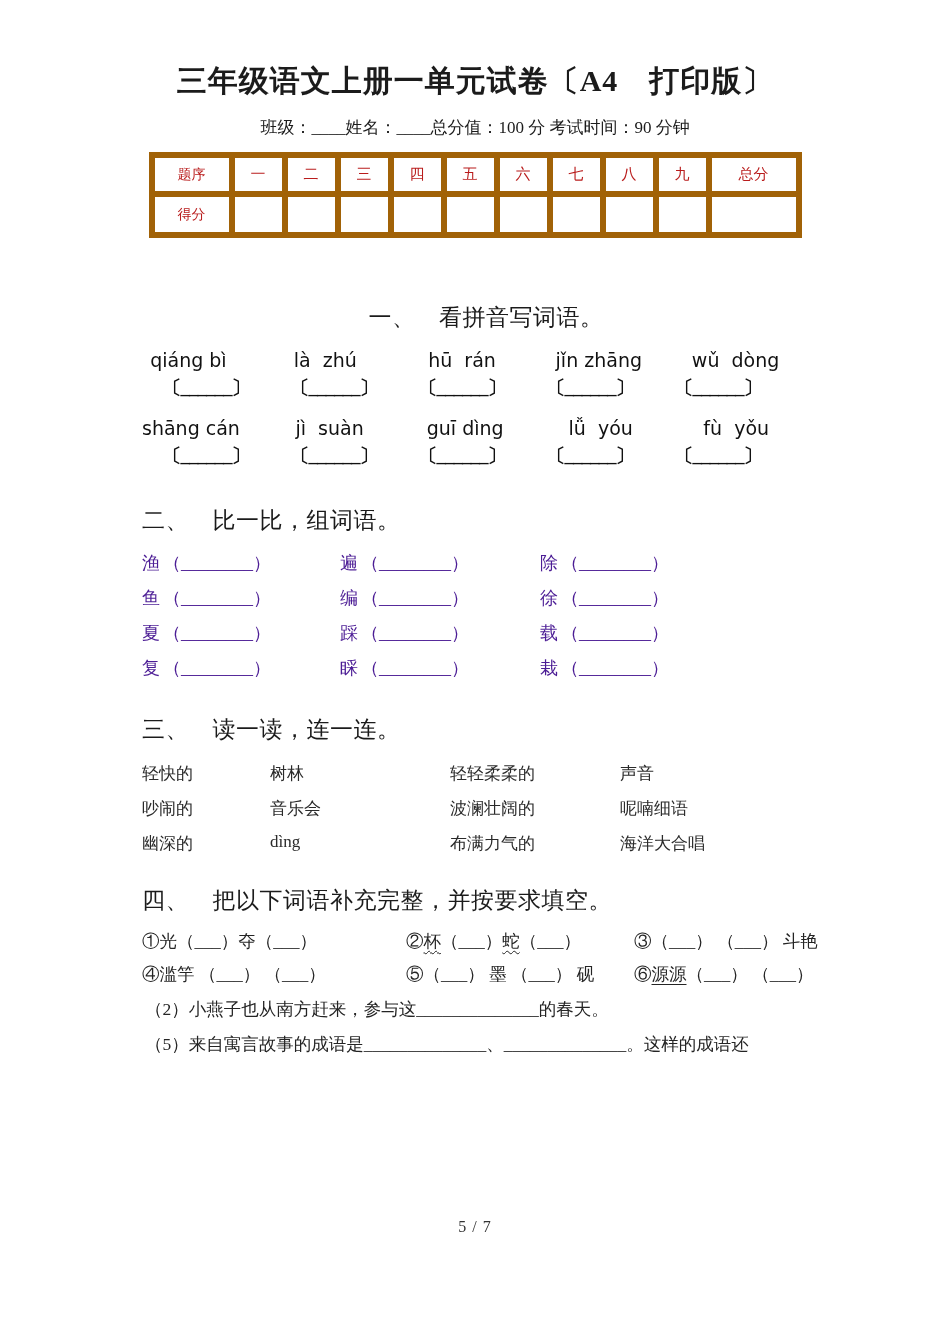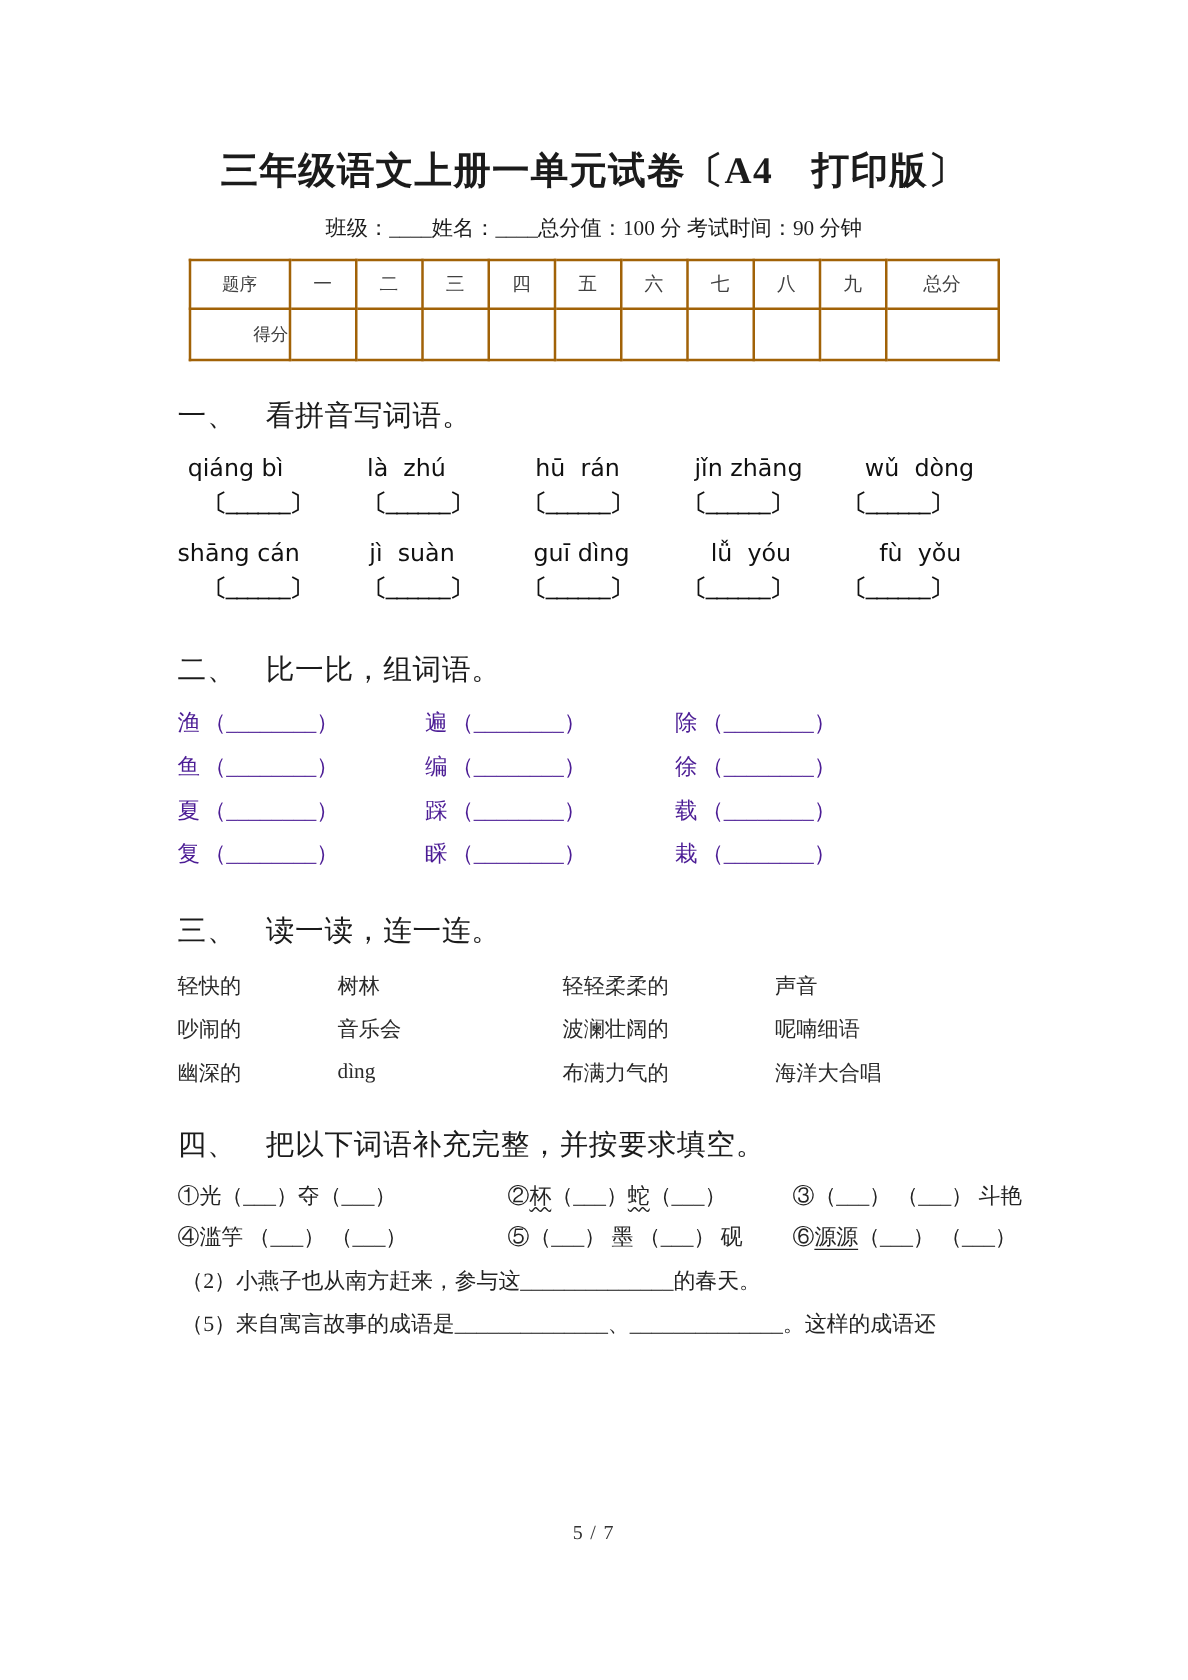--- a/index.html
+++ b/index.html
@@ -3,39 +3,39 @@
 <meta charset="utf-8">
 <style>
   * { margin:0; padding:0; box-sizing:border-box; }
   html,body { background:#ffffff; }
   body {
     width:950px; height:1344px; position:relative; overflow:hidden;
     font-family:"Liberation Serif","DejaVu Serif",serif;
     color:#1b1b1b;
   }
   .title {
-    padding-top:116px; text-align:center;
+    padding-top:61px; text-align:center;
     font-size:30px; font-weight:bold; letter-spacing:1px;
   }
   .info { margin-top:14px; text-align:center; font-size:17px; }
 
   table.score-table { border-collapse:collapse; margin:13px auto 0 auto; }
   table.score-table td {
-    border:2px solid #a16207; text-align:center; vertical-align:middle;
-    color:#404040;
+    border:6px solid #a16207; text-align:center; vertical-align:middle;
+    color:#b91c1c;
   }
   table.score-table td.label-cell { width:80px; font-size:14px; }
   table.score-table td.num-cell   { width:53px; font-size:15px; }
   table.score-table td:last-child { width:90px;margin-top:14px; }
   tr.st-header td { height:39px; }
-  tr.st-score  td { height:41px;text-align:right; }
+  tr.st-score  td { height:41px; }
 
   .content { padding:0 120px 0 142px; }
   h2 { font-size:23px; font-weight:normal; letter-spacing:0.5px; }
-  .h-one   { margin-top:28px; }
+  .h-one   { margin-top:64px;text-align:center; }
   .h-two   { margin-top:36px; }
   .h-three { margin-top:34px; }
   .h-four  { margin-top:30px; }
 
   .pinyin-row {
     display:flex; width:640px; margin:16px 0 0 0;
     font-family:"DejaVu Sans","Liberation Sans",sans-serif;
     font-size:19px; color:#111; white-space:pre;gap:44px;
   }
   .pinyin-row .pcell { flex:1; text-align:center; }

